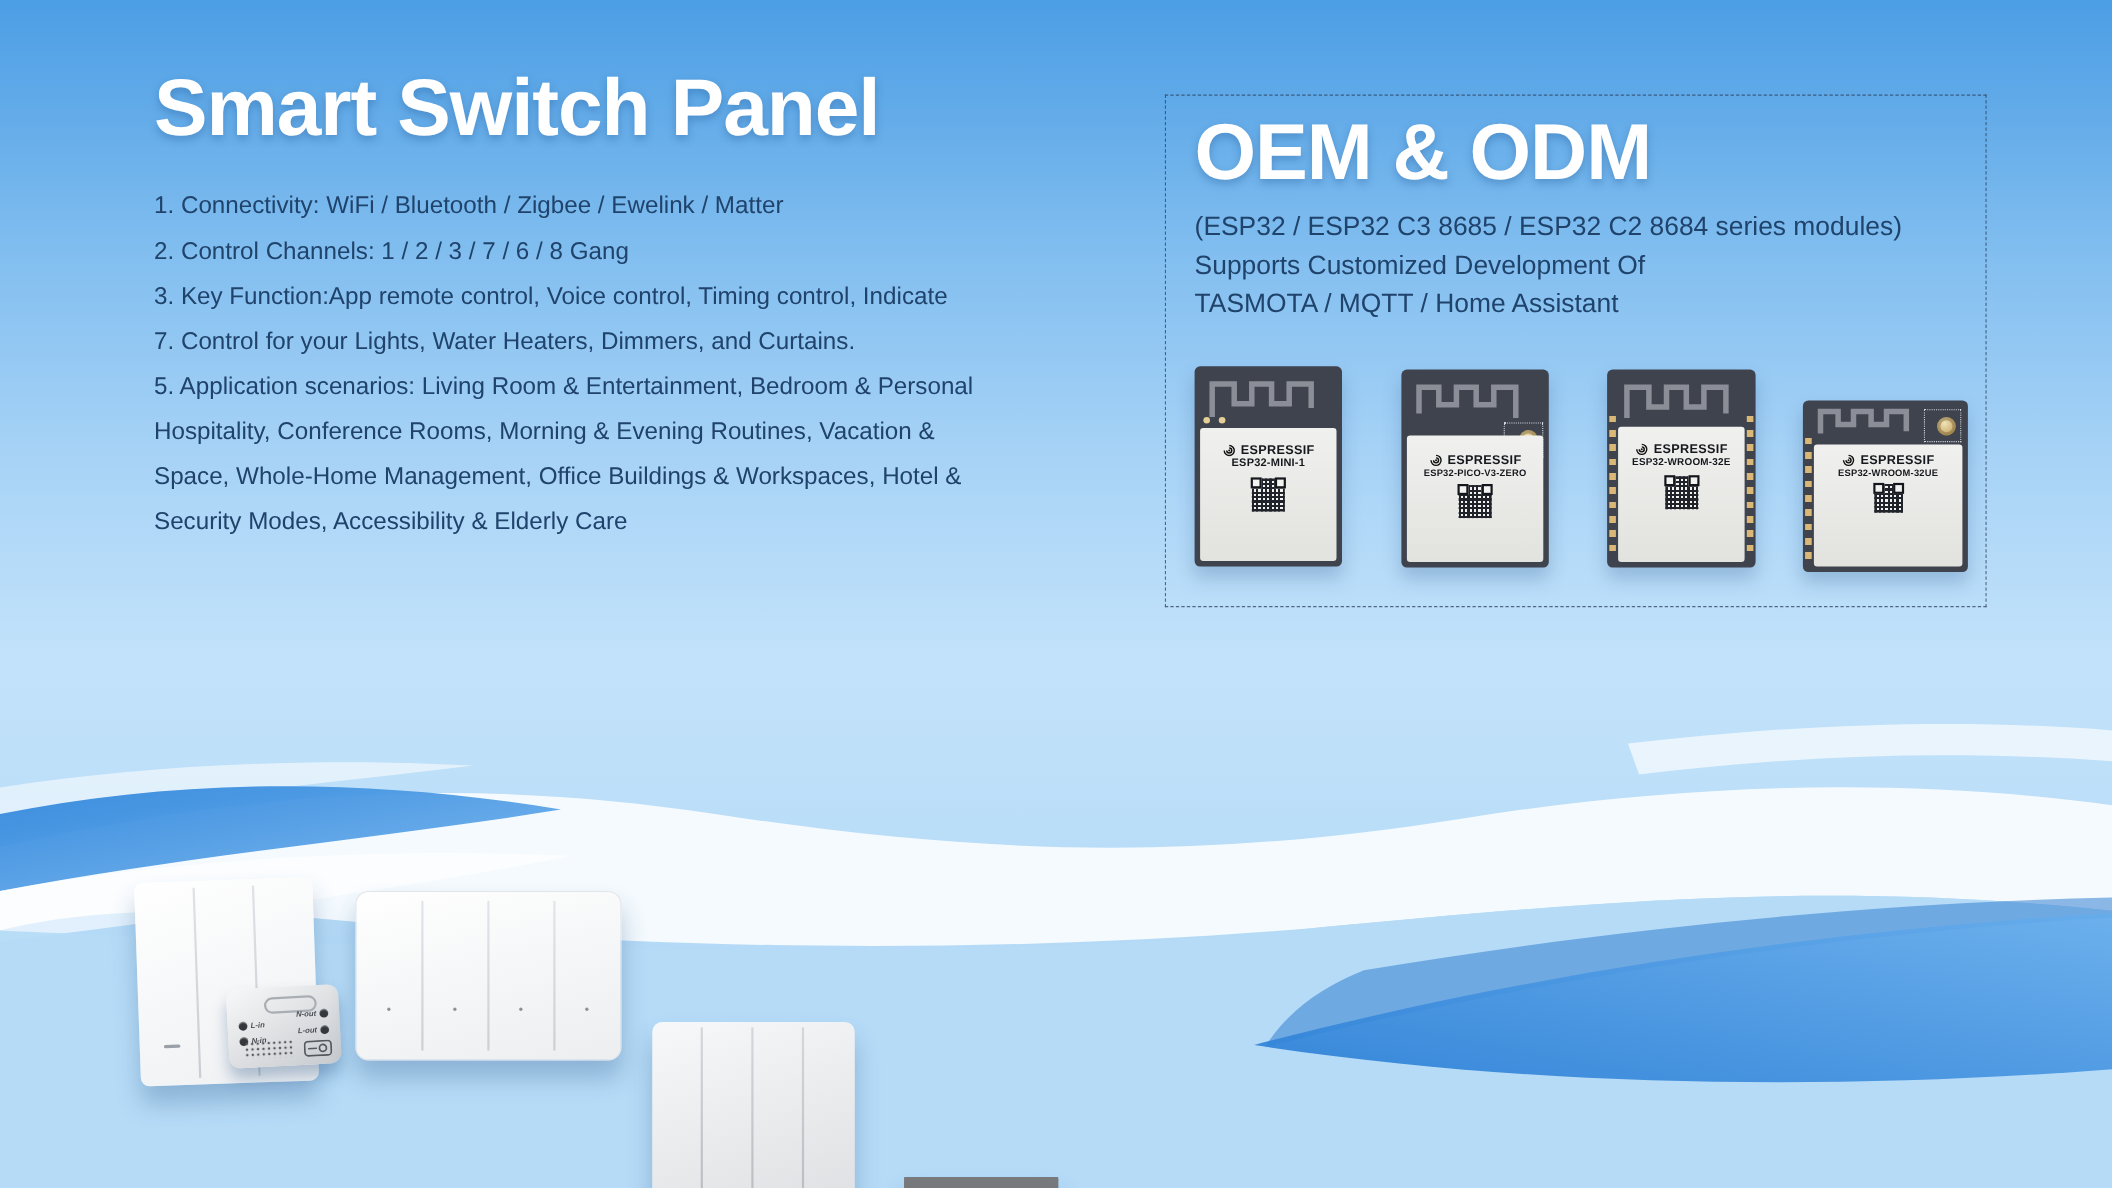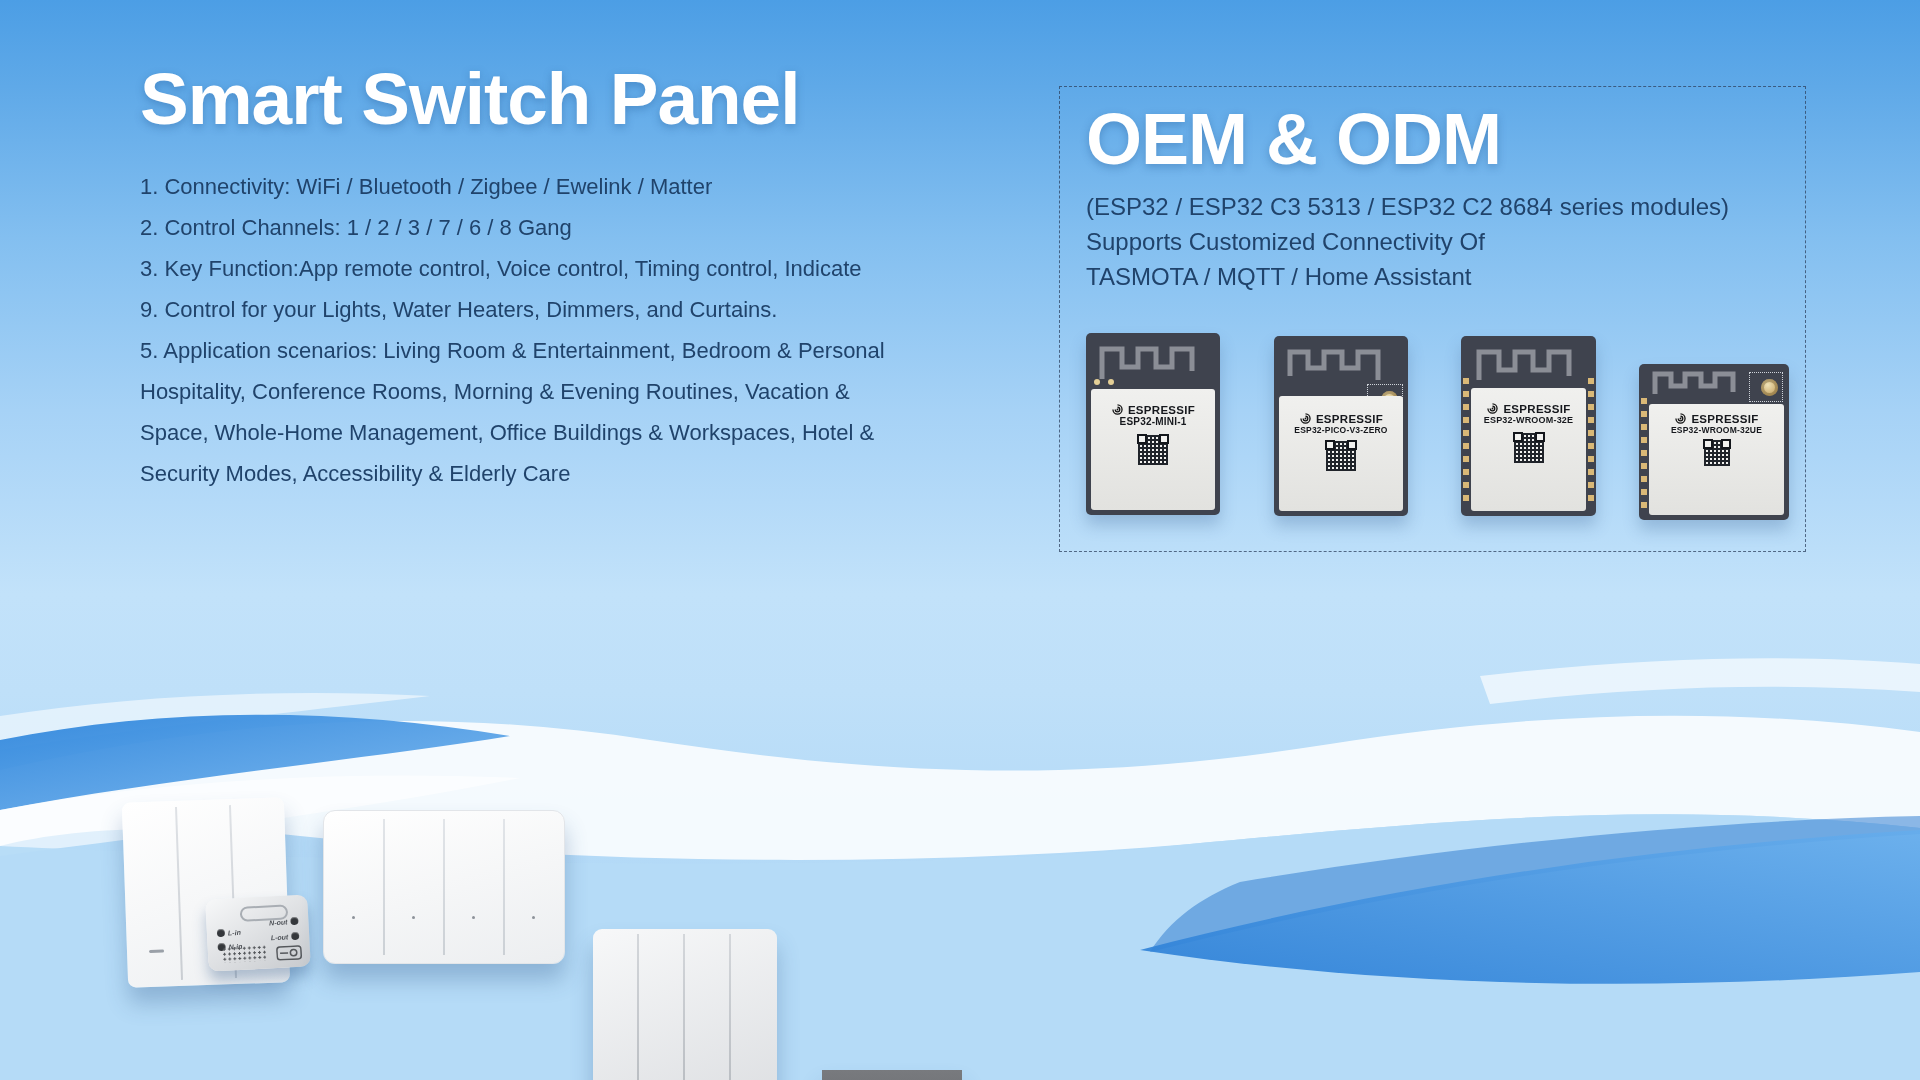--- a/index.html
+++ b/index.html
@@ -106,33 +106,33 @@
     <path d="M1140,330 C1400,262 1660,226 1920,210 L1920,352 C1660,372 1390,368 1140,330 Z" fill="url(#gRight)" opacity=".92"></path>
     <path d="M1480,56 C1650,36 1800,34 1920,44 L1920,72 C1780,62 1640,66 1490,84 Z" fill="#ffffff" opacity=".65"></path>
   </svg>
 
   <section class="hero">
     <h1>Smart Switch Panel</h1>
     <div>
       <div class="feature-line">1. Connectivity: WiFi / Bluetooth / Zigbee / Ewelink / Matter</div>
       <div class="feature-line">2. Control Channels: 1 / 2 / 3 / 7 / 6 / 8 Gang</div>
       <div class="feature-line">3. Key Function:App remote control, Voice control, Timing control, Indicate</div>
-      <div class="feature-line">9. Control for your Lights, Water Heaters, Dimmers, and Curtains.</div>
+      <div class="feature-line">7. Control for your Lights, Water Heaters, Dimmers, and Curtains.</div>
       <div class="feature-line">5. Application scenarios: Living Room &amp; Entertainment, Bedroom &amp; Personal</div>
       <div class="feature-line">Hospitality, Conference Rooms, Morning &amp; Evening Routines, Vacation &amp;</div>
       <div class="feature-line">Space, Whole-Home Management, Office Buildings &amp; Workspaces, Hotel &amp;</div>
       <div class="feature-line">Security Modes, Accessibility &amp; Elderly Care</div>
     </div>
   </section>
 
   <section class="oem">
     <h2>OEM &amp; ODM</h2>
     <div class="oem-lines">
-      <div class="oem-line">(ESP32 / ESP32 C3 5313 / ESP32 C2 8684 series modules)</div>
-      <div class="oem-line">Supports Customized Connectivity Of</div>
+      <div class="oem-line">(ESP32 / ESP32 C3 8685 / ESP32 C2 8684 series modules)</div>
+      <div class="oem-line">Supports Customized Development Of</div>
       <div class="oem-line">TASMOTA / MQTT / Home Assistant</div>
     </div>
 
     <div class="module" style="left:26px;top:246px;width:134px;height:182px;">
       <svg class="antenna" width="122" height="44" viewBox="0 0 122 44">
         <polyline points="10,42 10,12 30,12 30,30 46,30 46,12 64,12 64,30 80,30 80,12 100,12 100,34"></polyline>
       </svg>
       <div class="gold-dot" style="left:8px;top:46px;"></div>
       <div class="gold-dot" style="left:22px;top:46px;"></div>
       <div class="mbody" style="top:56px;">

